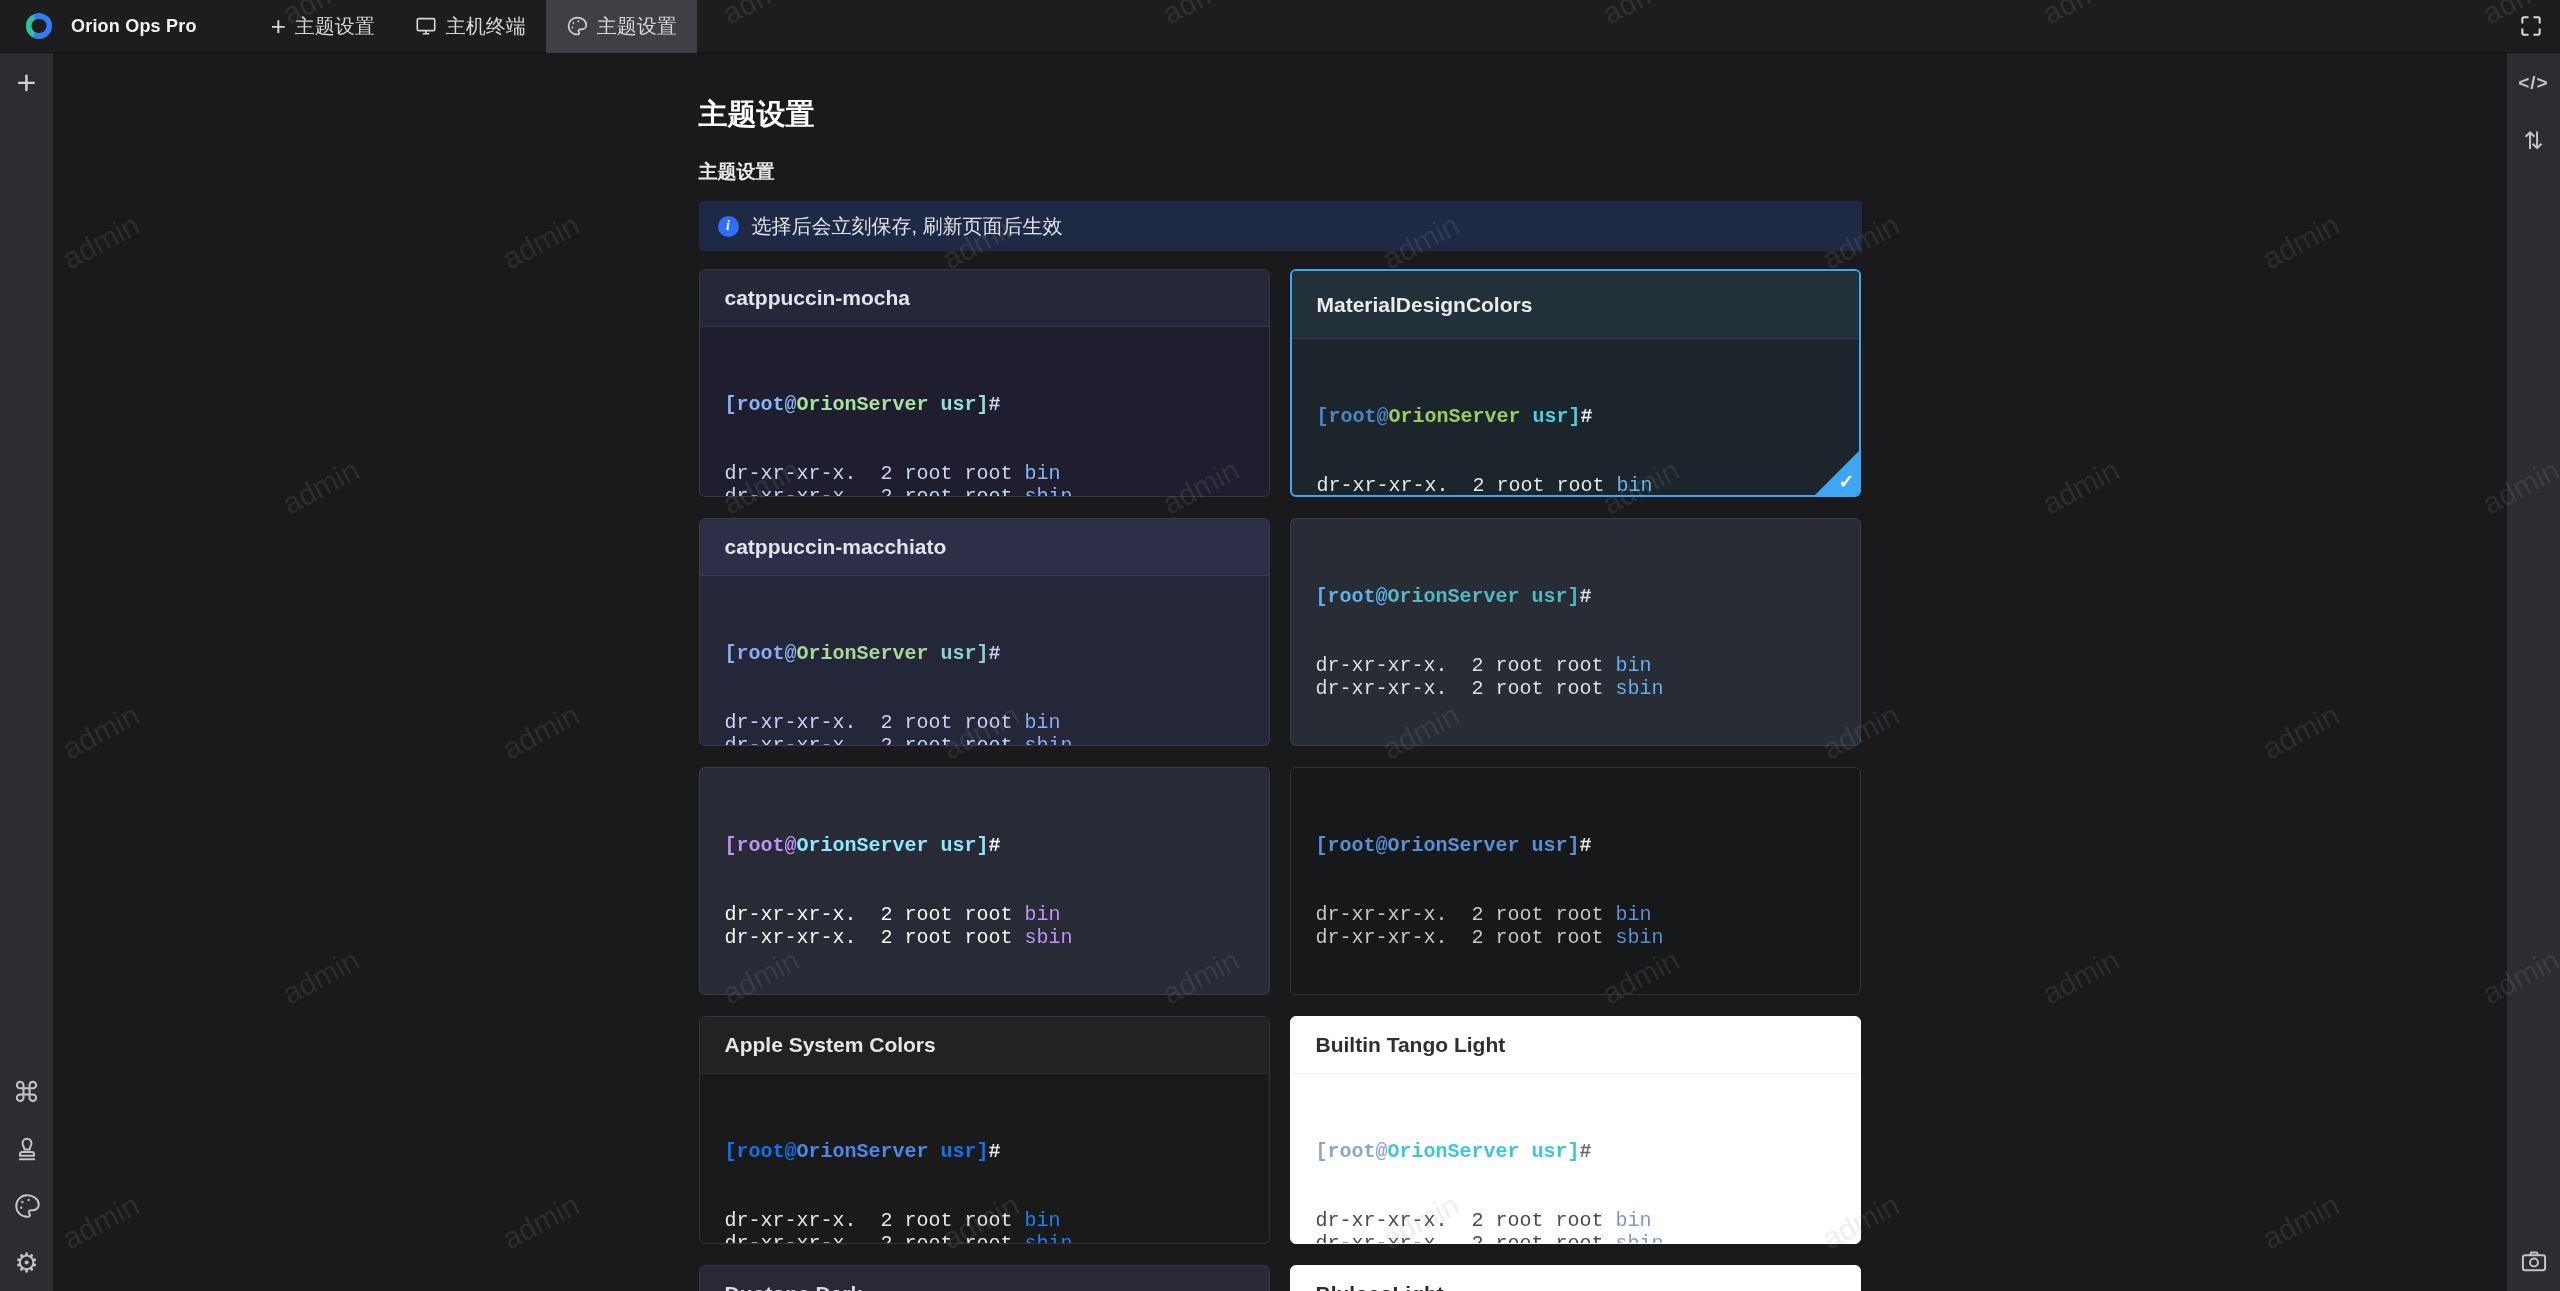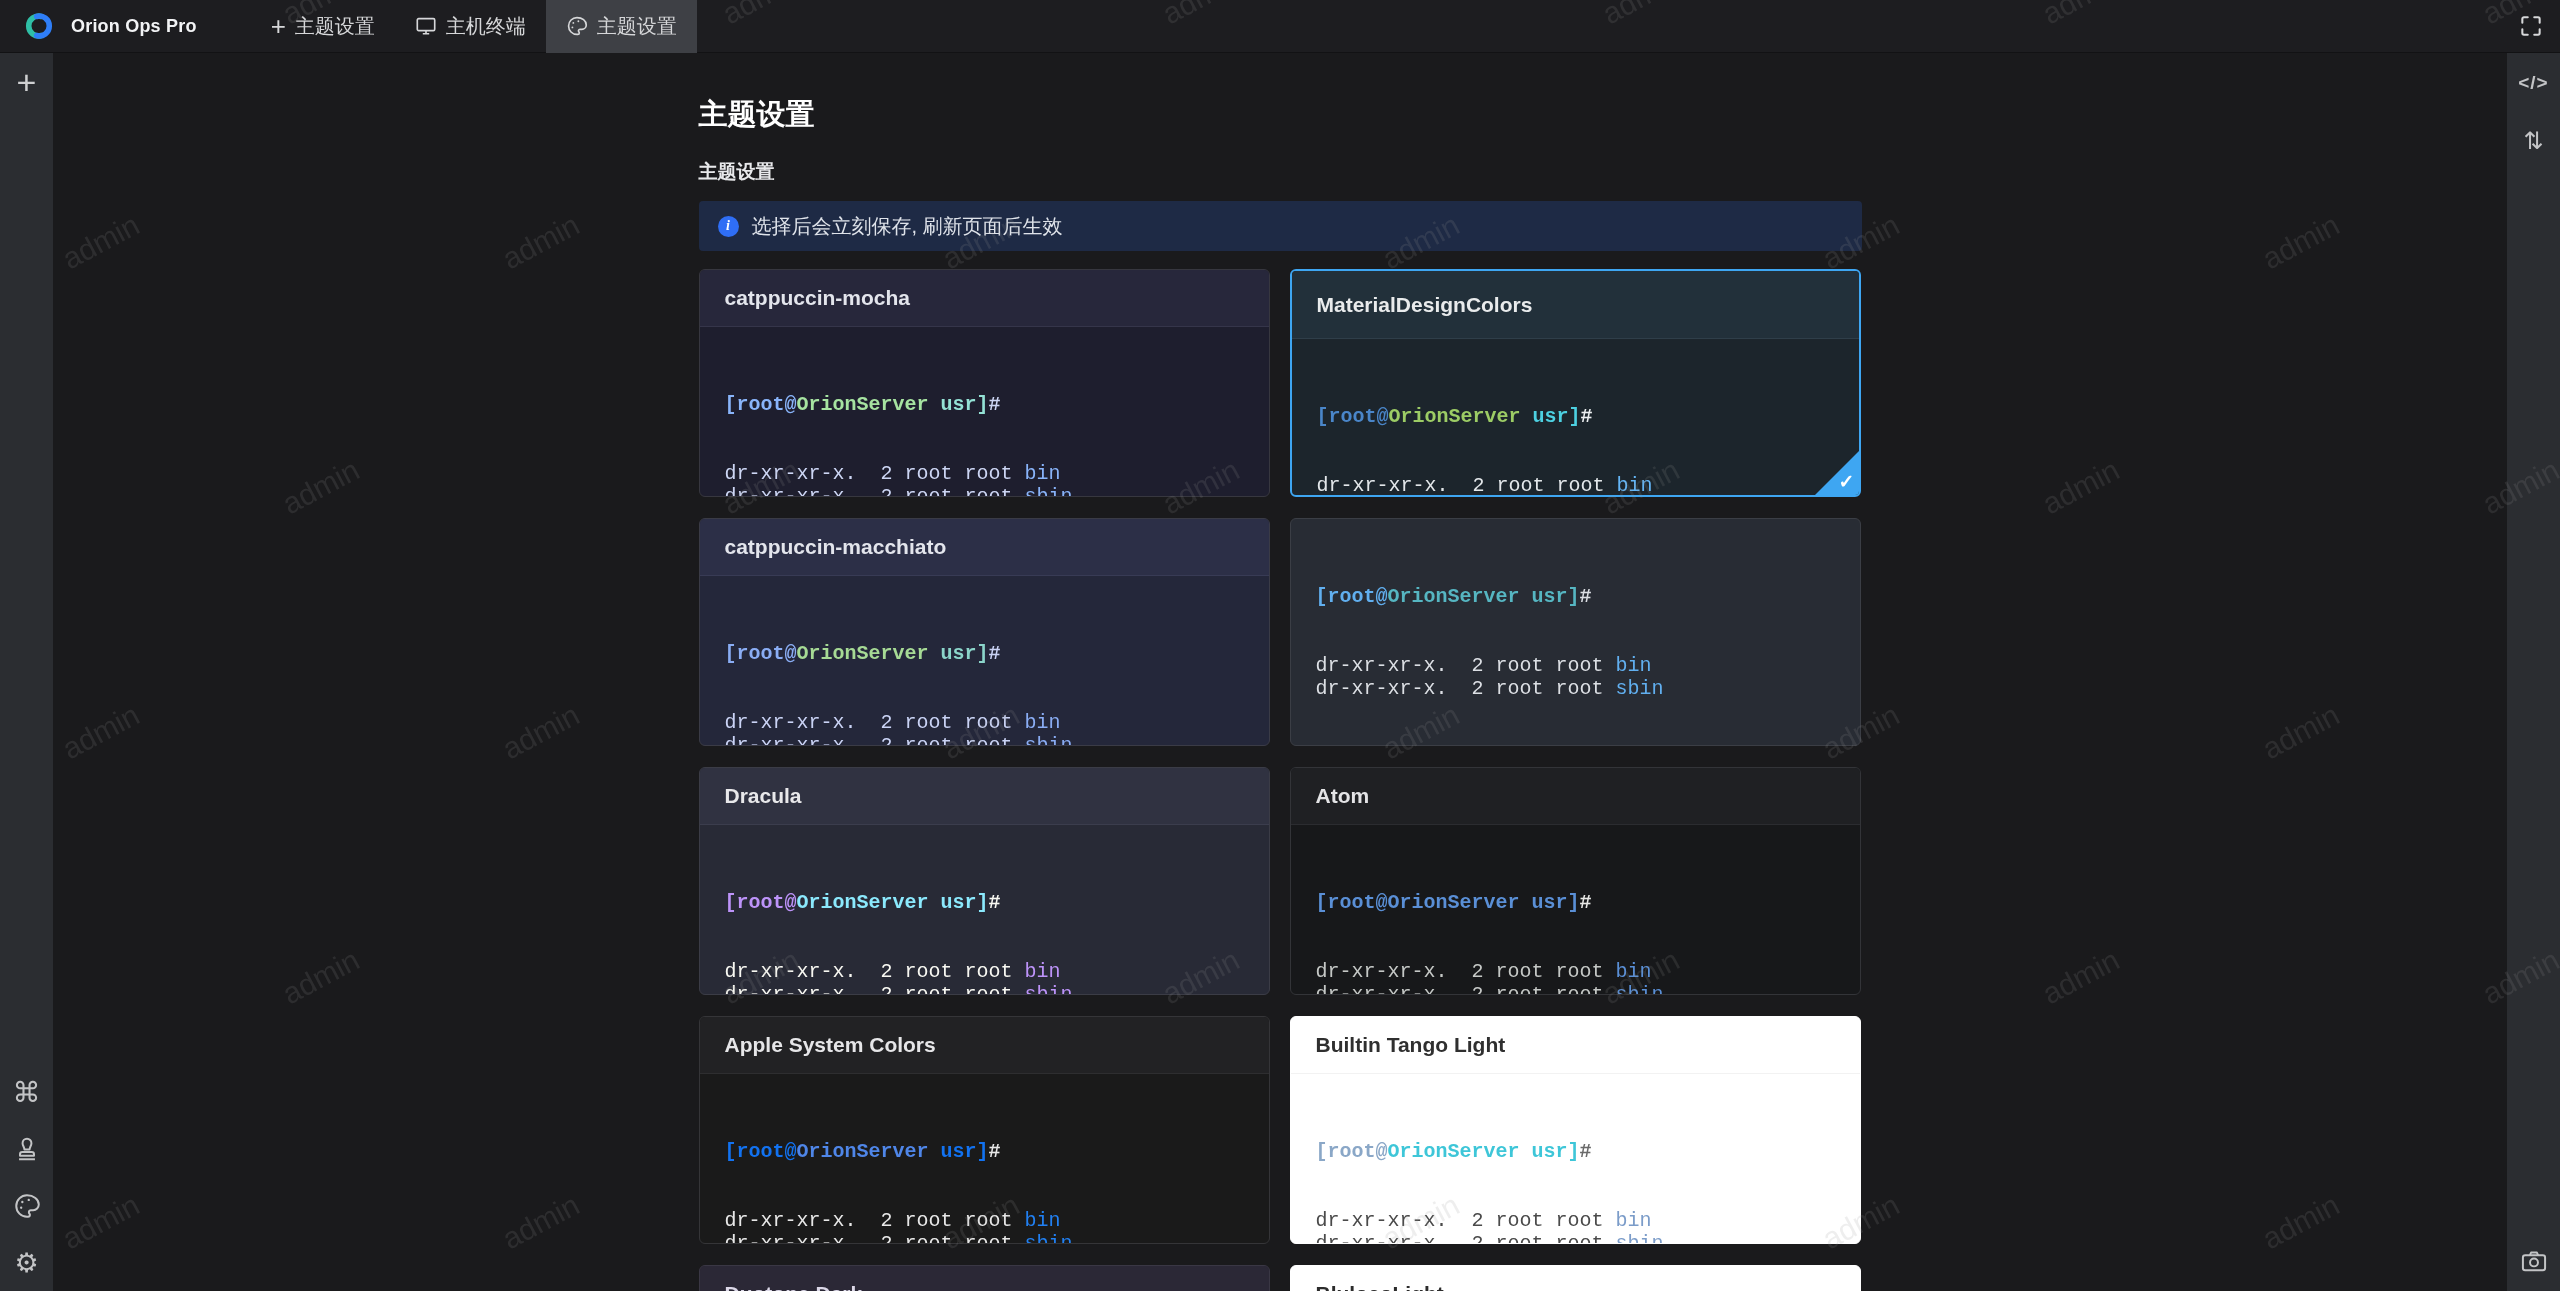--- a/index.html
+++ b/index.html
@@ -211,33 +211,27 @@
   </div>
 
   <div class="card" style="--bg: #282c34; --header: #30353f; --border: #3b3e45; --hline: #3a3f4a; --title: #e4e6e9; --text: #dcdfe4; --user: #61afef; --host: #56b6c2; --path: #56b6c2; --hash: #dcdfe4; --dir: #61afef; --tmp: #56b6c2; --linkbg: #98c379; --linktext: #282c34;">
     <div class="term">
       <div class="t-line prompt"><span class="seg-user">[root@</span><span class="seg-host">OrionServer</span><span class="seg-path"> usr]</span><span class="seg-hash">#</span></div>
       <div class="lines"><div class="t-line"><span>dr-xr-xr-x.  2 root root </span><span class="dir" style="color: var(--dir);">bin</span></div><div class="t-line"><span>dr-xr-xr-x.  2 root root </span><span class="dir" style="color: var(--dir);">sbin</span></div></div>
     </div>
   </div>
 
   <div class="card" style="--bg: #282a36; --header: #303241; --border: #3b3c46; --hline: #3b3d4d; --title: #e8e8ea; --text: #f8f8f2; --user: #bd93f9; --host: #8be9fd; --path: #8be9fd; --hash: #f8f8f2; --dir: #bd93f9; --tmp: #8be9fd; --linkbg: #50fa7b; --linktext: #282a36;">
-    <div class="card-header">
-      <span class="theme-name">Dracula</span>
-    </div>
     <div class="term">
       <div class="t-line prompt"><span class="seg-user">[root@</span><span class="seg-host">OrionServer</span><span class="seg-path"> usr]</span><span class="seg-hash">#</span></div>
       <div class="lines"><div class="t-line"><span>dr-xr-xr-x.  2 root root </span><span class="dir" style="color: var(--dir);">bin</span></div><div class="t-line"><span>dr-xr-xr-x.  2 root root </span><span class="dir" style="color: var(--dir);">sbin</span></div></div>
     </div>
   </div>
 
   <div class="card" style="--bg: #17181a; --header: #1f2023; --border: #333438; --hline: #2b2c30; --title: #e4e4e6; --text: #c5c8c6; --user: #5a8fd6; --host: #5a8fd6; --path: #5a8fd6; --hash: #e8e8e6; --dir: #5a8fd6; --tmp: #5a8fd6; --linkbg: #a3c693; --linktext: #1d1f21;">
-    <div class="card-header">
-      <span class="theme-name">Atom</span>
-    </div>
     <div class="term">
       <div class="t-line prompt"><span class="seg-user">[root@</span><span class="seg-host">OrionServer</span><span class="seg-path"> usr]</span><span class="seg-hash">#</span></div>
       <div class="lines"><div class="t-line"><span>dr-xr-xr-x.  2 root root </span><span class="dir" style="color: var(--dir);">bin</span></div><div class="t-line"><span>dr-xr-xr-x.  2 root root </span><span class="dir" style="color: var(--dir);">sbin</span></div></div>
     </div>
   </div>
 
   <div class="card" style="--bg: #1a1a1a; --header: #222224; --border: #353538; --hline: #2e2e30; --title: #e6e6e8; --text: #e8e8e8; --user: #1272f0; --host: #4f86e8; --path: #1272f0; --hash: #e8e8e8; --dir: #2180f3; --tmp: #45a3f5; --linkbg: #27a233; --linktext: #08230c;">
     <div class="card-header">
       <span class="theme-name">Apple System Colors</span>
     </div>

